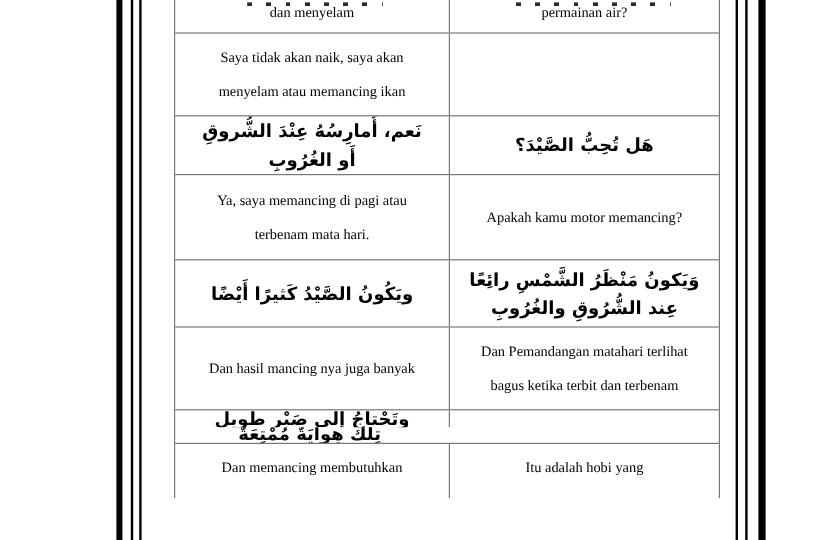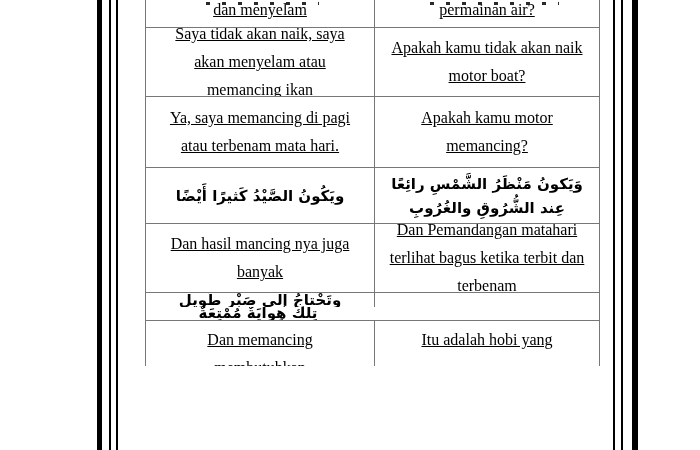--- a/index.html
+++ b/index.html
@@ -55,23 +55,22 @@
     text-align: center;
     padding: 2px 14px;
     position: relative;
     overflow: hidden;
   }
   .cell-left  { width: 229px; border-right: 1px solid #777777; }
   .cell-right { width: 224px; }
 
   .latin {
     font-family: "Liberation Serif", serif;
-    font-size: 16px;
+    font-size: 12px;
     line-height: 28px;
-    text-decoration: underline;
   }
   .arabic {
     font-family: "DejaVu Sans", sans-serif;
     font-weight: bold;
     font-size: 15px;
     line-height: 24px;
     direction: rtl;
   }
 
   
@@ -120,25 +119,30 @@
       <span class="remnant remnant-r"></span>
       <span>permainan air?</span>
     </div>
   </div>
 
 
   <div class="row r2">
     <div class="cell cell-left latin">
       <span>Saya tidak akan naik, saya akan menyelam atau memancing ikan</span>
     </div>
-    <div class="cell cell-right latin">
-      <span>Apakah kamu tidak akan naik motor boat?</span>
+  </div>
+
+  <div class="row r3">
+    <div class="cell cell-left arabic" dir="rtl">
+      <span>نَعم، أُمارِسُهُ عِنْدَ الشُّروقِ أَو الغُرُوبِ</span>
+    </div>
+    <div class="cell cell-right arabic" dir="rtl">
+      <span>هَل تُحِبُّ الصَّيْدَ؟</span>
     </div>
   </div>
-
 
   <div class="row r4">
     <div class="cell cell-left latin">
       <span>Ya, saya memancing di pagi atau terbenam mata hari.</span>
     </div>
     <div class="cell cell-right latin">
       <span>Apakah kamu motor memancing?</span>
     </div>
   </div>
 

